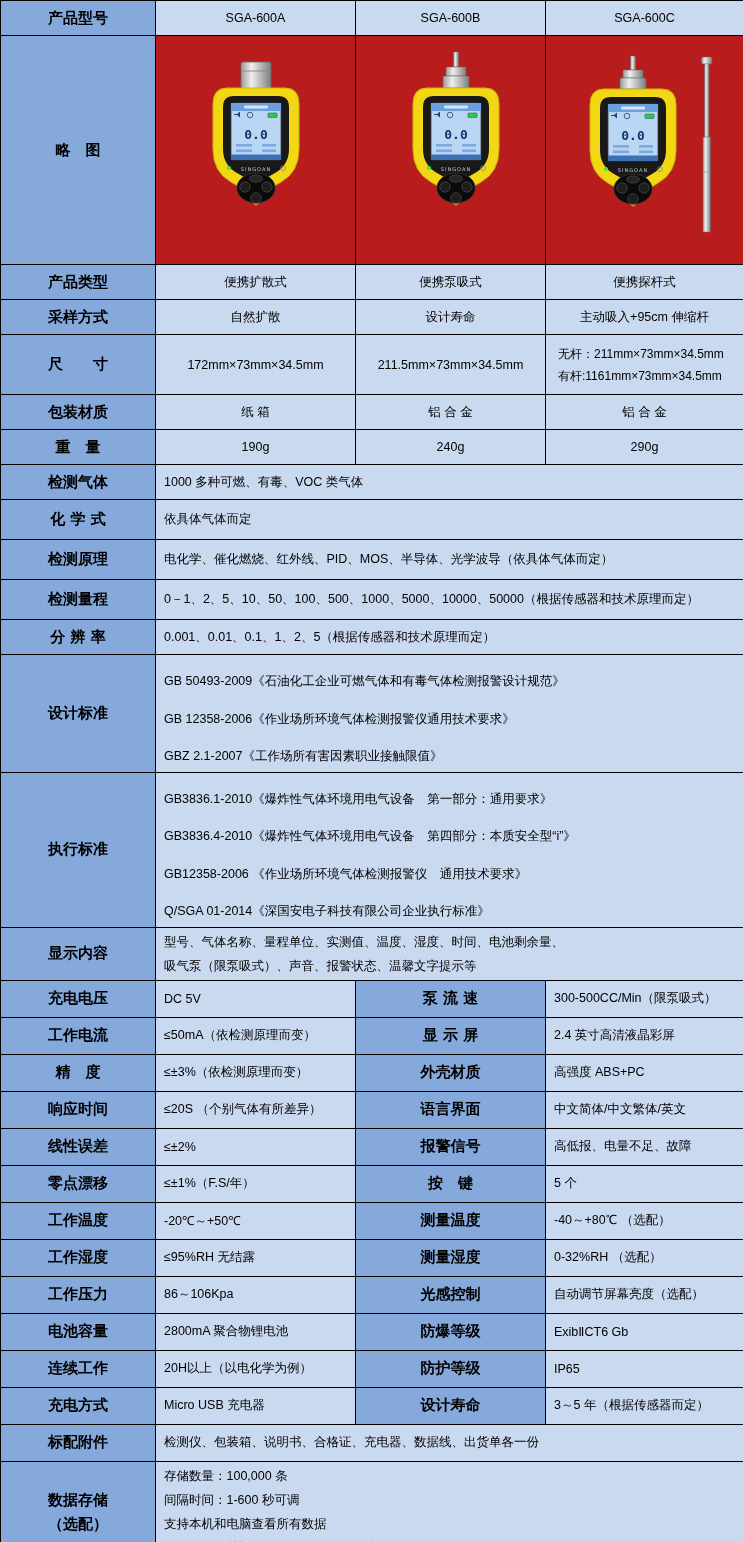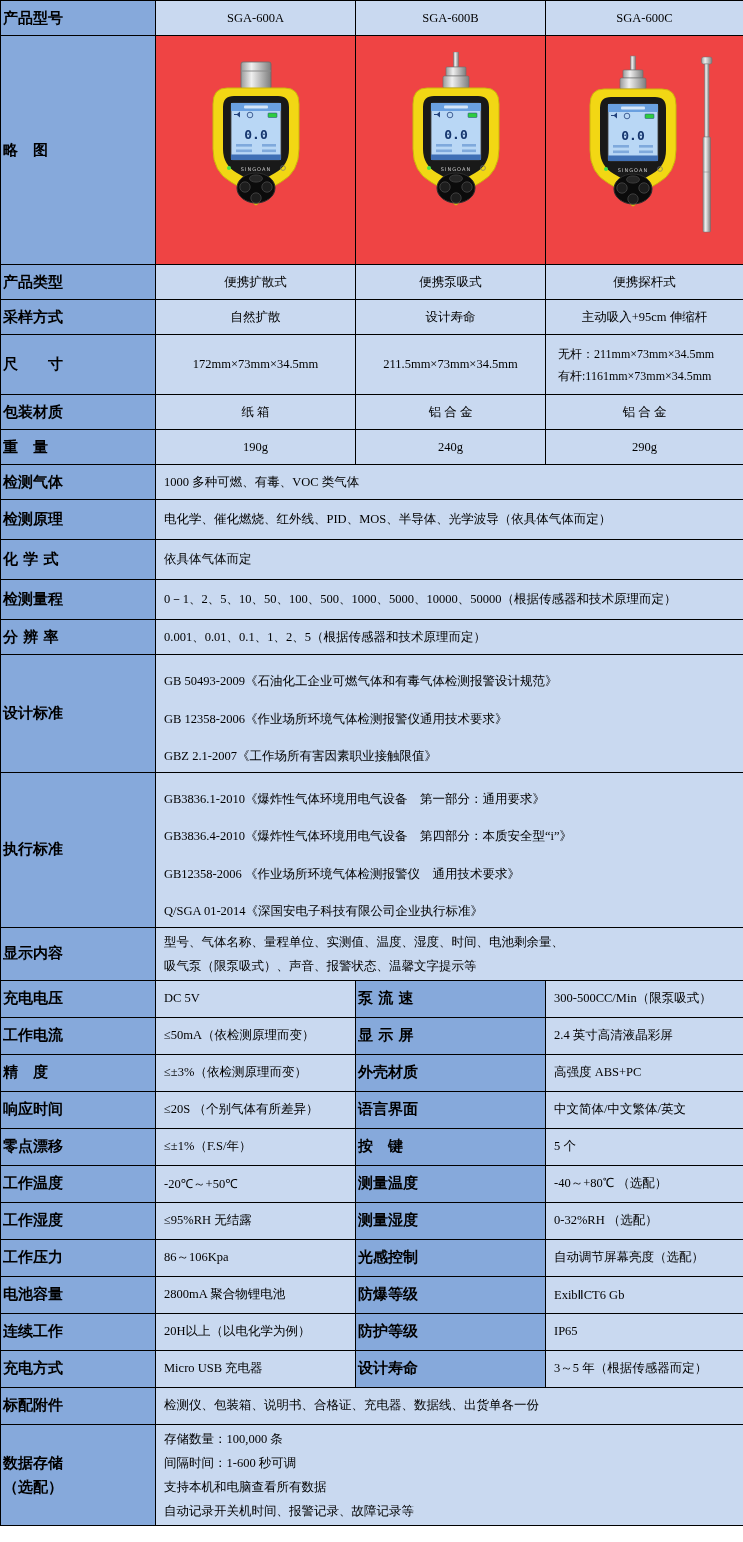--- a/index.html
+++ b/index.html
@@ -1,22 +1,22 @@
 <!DOCTYPE html>
 <html><head>
 <meta charset="utf-8">
 <style>
   html,body{margin:0;padding:0;background:#fff;}
   body{width:743px;font-family:"DejaVu Sans","Liberation Sans",sans-serif;color:#000;}
   table.tbl{width:743px;border-collapse:collapse;table-layout:fixed;}
   td{border:1px solid #000;vertical-align:middle;overflow:hidden;box-sizing:border-box;}
-  .lab{background:#86A9DB;font-weight:700;text-align:left;font-size:15px;padding:0 2px;white-space:nowrap;}
-  .val{background:#C9D9F0;font-size:12.5px;font-family:Liberation Serif, serif;padding:2px 8px;}
+  .lab{background:#86A9DB;font-weight:700;text-align:center;font-size:15px;padding:0 2px;white-space:nowrap;}
+  .val{background:#C9D9F0;font-size:12.5px;font-family:Liberation Sans, sans-serif;padding:2px 8px;}
   .c{text-align:center;}
-  .img{background:#ef4444;text-align:center;vertical-align:middle;padding:16px;}
+  .img{background:#b91c1c;text-align:center;vertical-align:middle;padding:16px;}
   .h35{height:35px}.h200{height:200px}.h60{height:60px}.h40{height:40px}
   .h80{height:80px}.h100{height:100px}.h50{height:50px}.h37{height:37px}.h99{height:99px}
   .line{line-height:25.5px;white-space:nowrap;margin-top:12px;}
   .line24{line-height:24px;white-space:nowrap;}
   .sz{line-height:22px;white-space:nowrap;padding:0 4px;font-size:12px;}
   .lab .l2{line-height:24px;}
   svg .lcd{font:bold 13px "DejaVu Sans Mono",monospace;fill:#16366e;text-anchor:middle;}
   svg .brand{font:5px "DejaVu Sans",sans-serif;fill:#c9c9c9;letter-spacing:1px;text-anchor:middle;}
 </style>
 </head>
@@ -193,27 +193,27 @@
     <td class="val c">290g</td>
   </tr>
 
   <tr class="h35">
     <td class="lab">检测气体</td>
     <td class="val" colspan="3">1000 多种可燃、有毒、VOC 类气体</td>
   </tr>
 
 
   <tr class="h40">
+    <td class="lab">化 学 式</td>
+    <td class="val" colspan="3">依具体气体而定</td>
+  </tr>
+
+  <tr class="h40">
     <td class="lab">检测原理</td>
     <td class="val" colspan="3">电化学、催化燃烧、红外线、PID、MOS、半导体、光学波导（依具体气体而定）</td>
-  </tr>
-
-  <tr class="h40">
-    <td class="lab">化 学 式</td>
-    <td class="val" colspan="3">依具体气体而定</td>
   </tr>
 
   <tr class="h40">
     <td class="lab">检测量程</td>
     <td class="val" colspan="3">0－1、2、5、10、50、100、500、1000、5000、10000、50000（根据传感器和技术原理而定）</td>
   </tr>
 
   <tr class="h35">
     <td class="lab">分 辨 率</td>
     <td class="val" colspan="3">0.001、0.01、0.1、1、2、5（根据传感器和技术原理而定）</td>
@@ -265,20 +265,26 @@
     <td class="lab">外壳材质</td>
     <td class="val">高强度 ABS+PC</td>
   </tr>
   <tr class="h37">
     <td class="lab">响应时间</td>
     <td class="val">≤20S （个别气体有所差异）</td>
     <td class="lab">语言界面</td>
     <td class="val">中文简体/中文繁体/英文</td>
   </tr>
   <tr class="h37">
+    <td class="lab">线性误差</td>
+    <td class="val">≤±2%</td>
+    <td class="lab">报警信号</td>
+    <td class="val">高低报、电量不足、故障</td>
+  </tr>
+  <tr class="h37">
     <td class="lab">零点漂移</td>
     <td class="val">≤±1%（F.S/年）</td>
     <td class="lab">按　键</td>
     <td class="val">5 个</td>
   </tr>
   <tr class="h37">
     <td class="lab">工作温度</td>
     <td class="val">-20℃～+50℃</td>
     <td class="lab">测量温度</td>
     <td class="val">-40～+80℃ （选配）</td>

